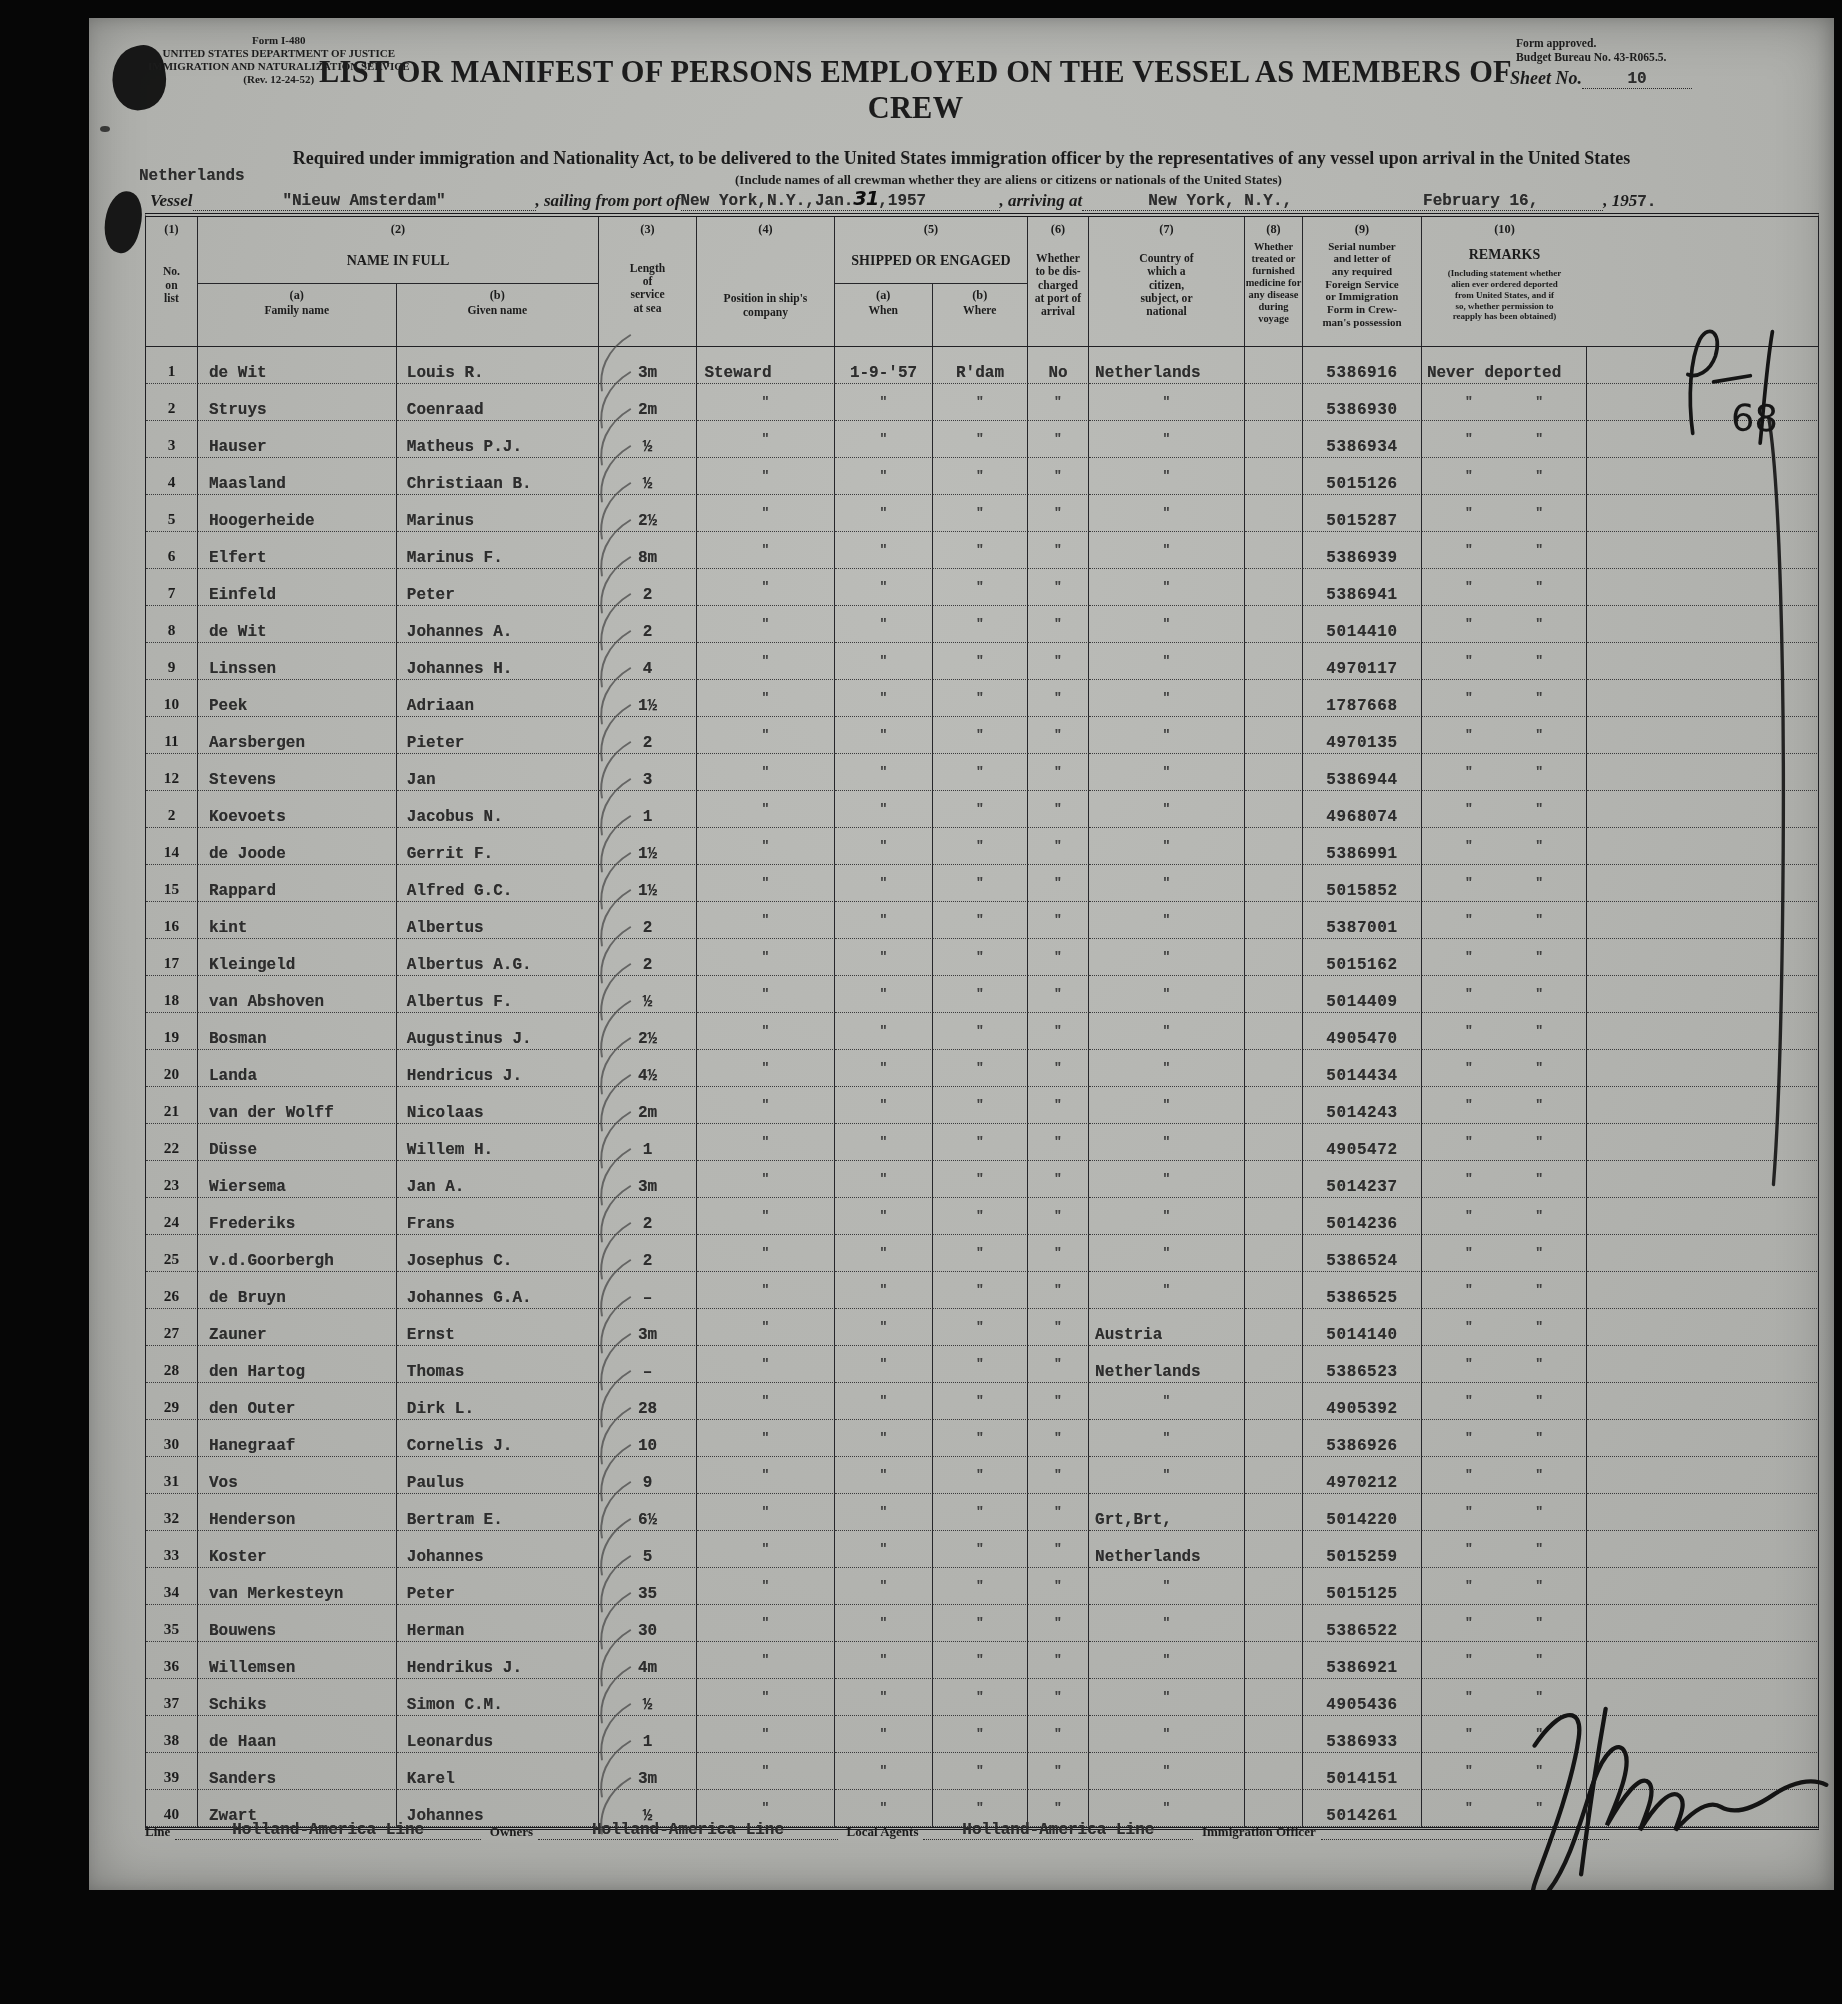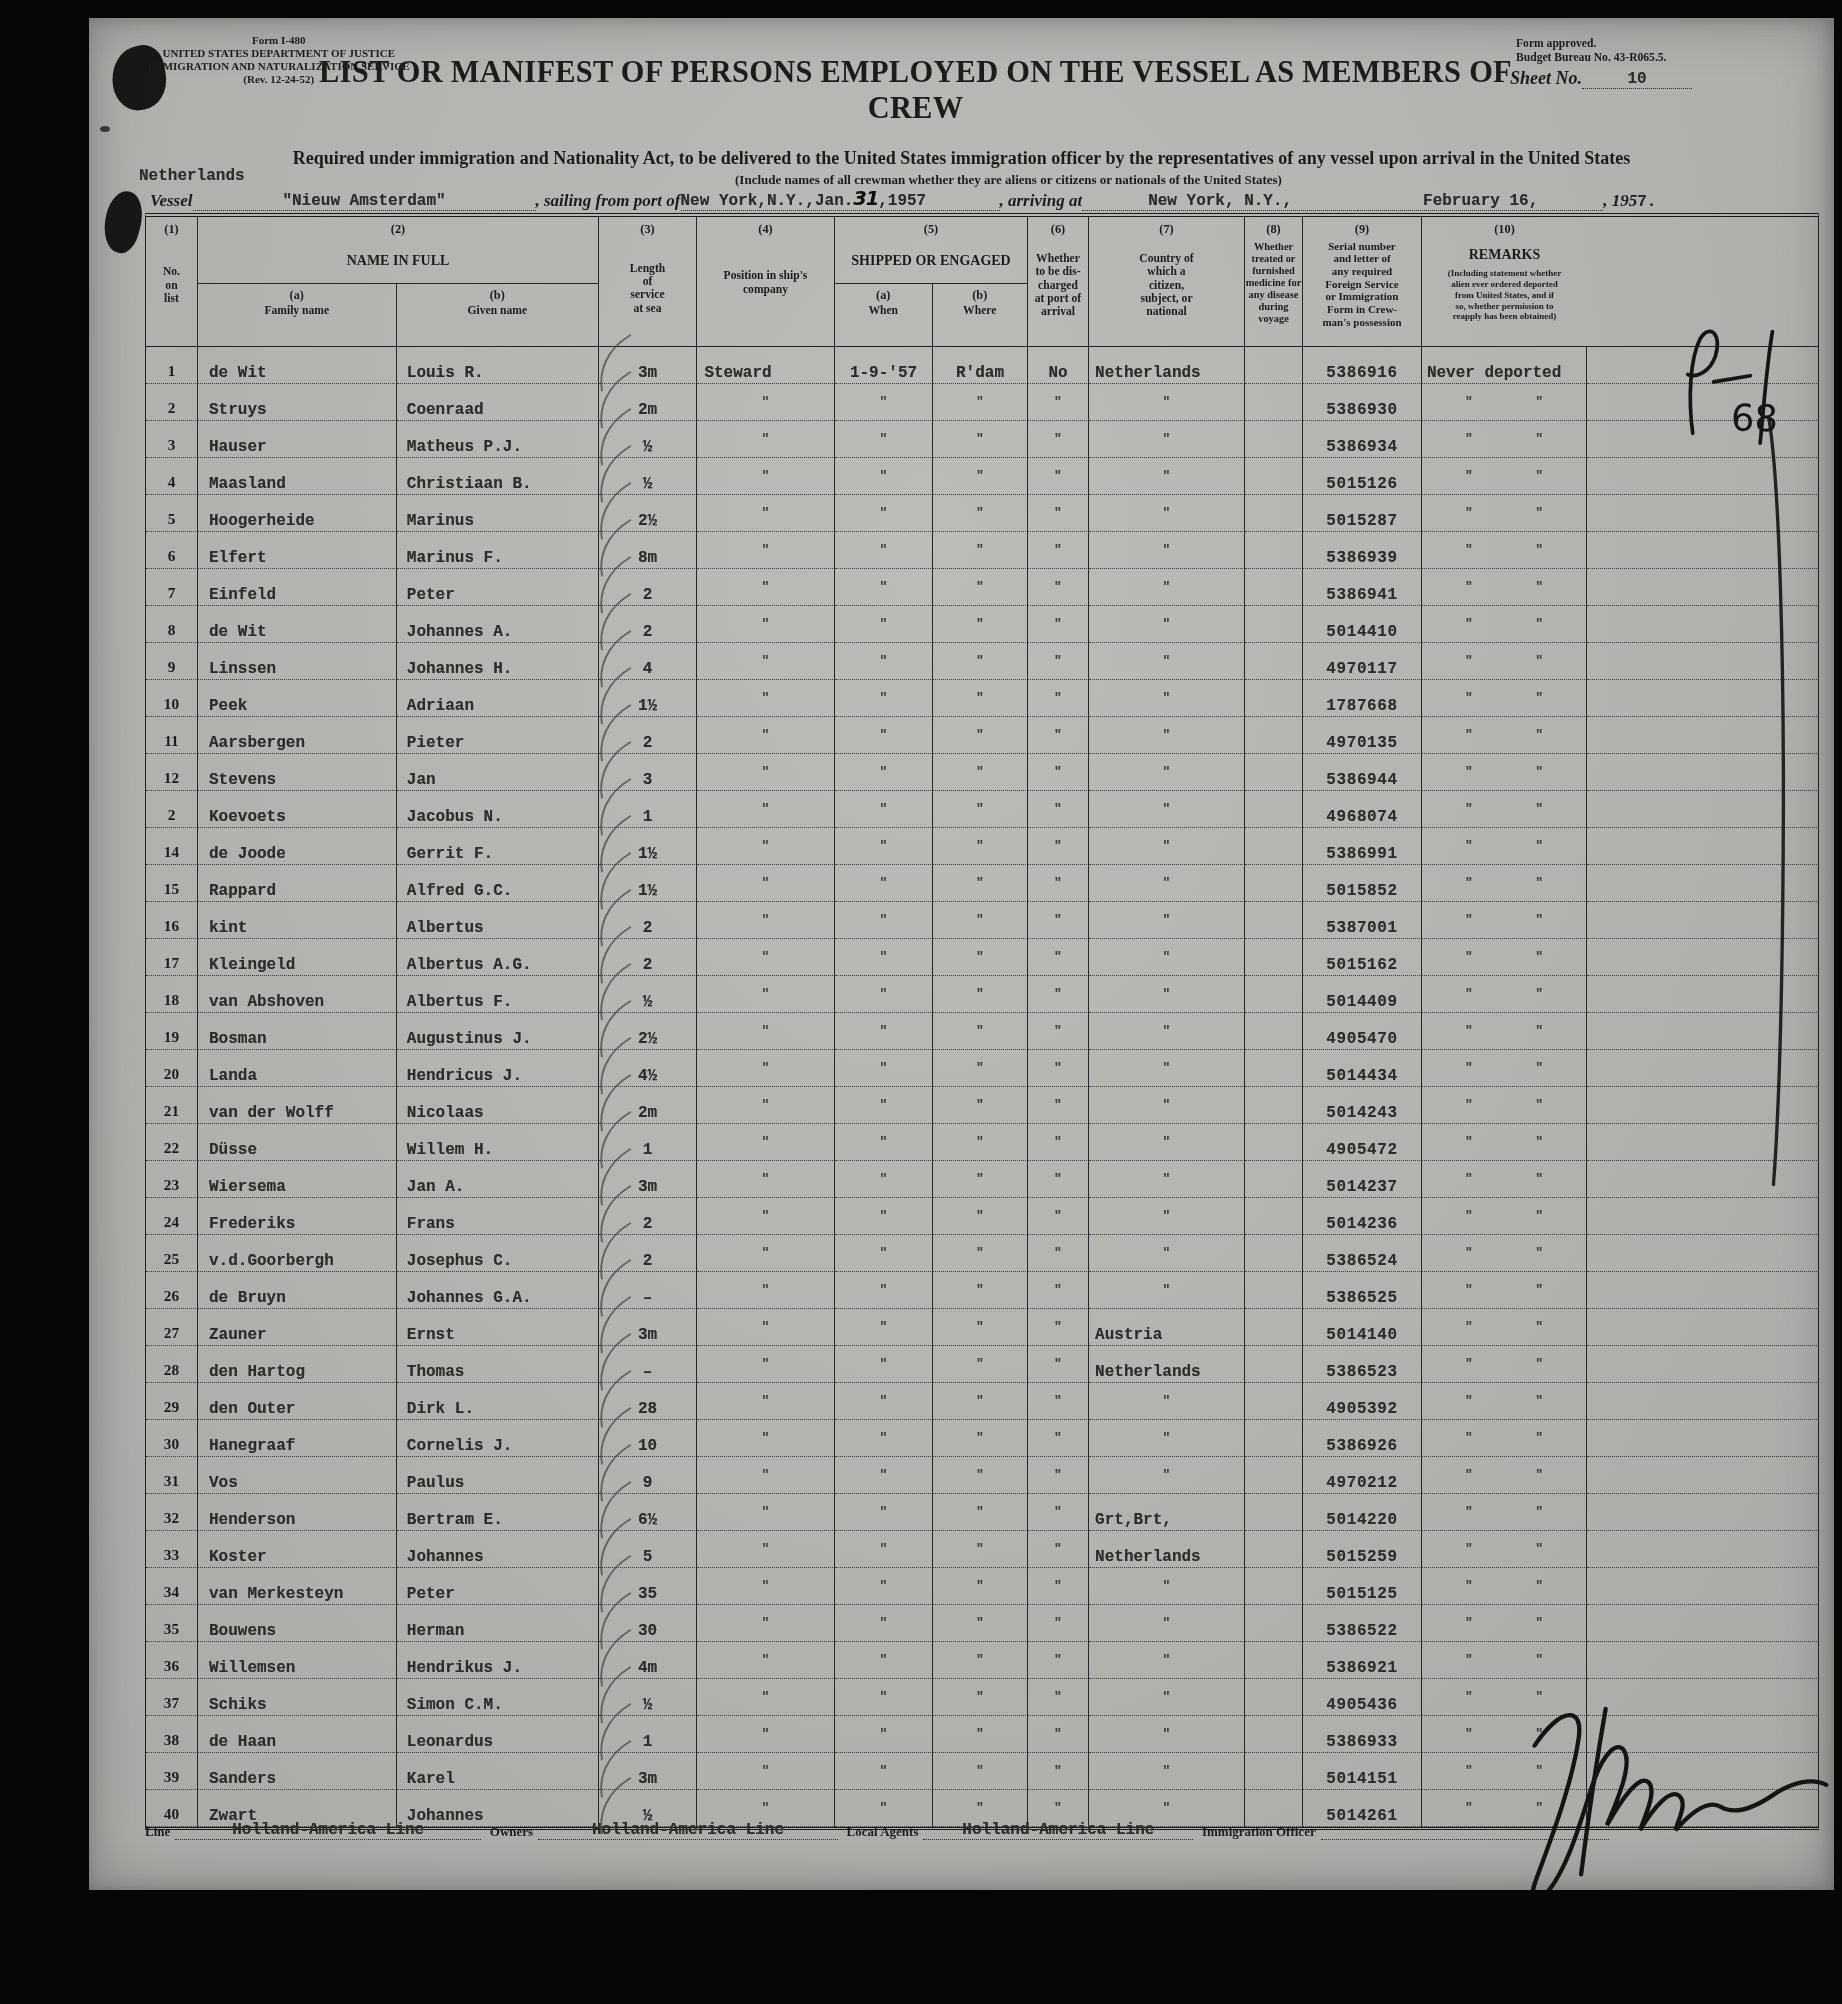--- a/index.html
+++ b/index.html
@@ -178,21 +178,21 @@
       </div>
       <div class="hc w-service">
         <span class="hnum">(3)</span>
         <span class="hlabel" style="margin-top:24.5px">Length
 of
 service
 at sea</span>
       </div>
       <div class="hc w-position">
         <span class="hnum">(4)</span>
-        <span class="hlabel" style="margin-top:32px">Position in ship's
+        <span class="hlabel" style="margin-top:55px">Position in ship's
 company</span>
       </div>
       <div class="hc grp w-shipped">
         <div class="grp-top">
           <span class="hnum">(5)</span>
           <span class="hlabel big">SHIPPED OR ENGAGED</span>
         </div>
         <div class="grp-bottom">
           <div class="sub sub1 w-when">
             <span class="hnum">(a)</span>

